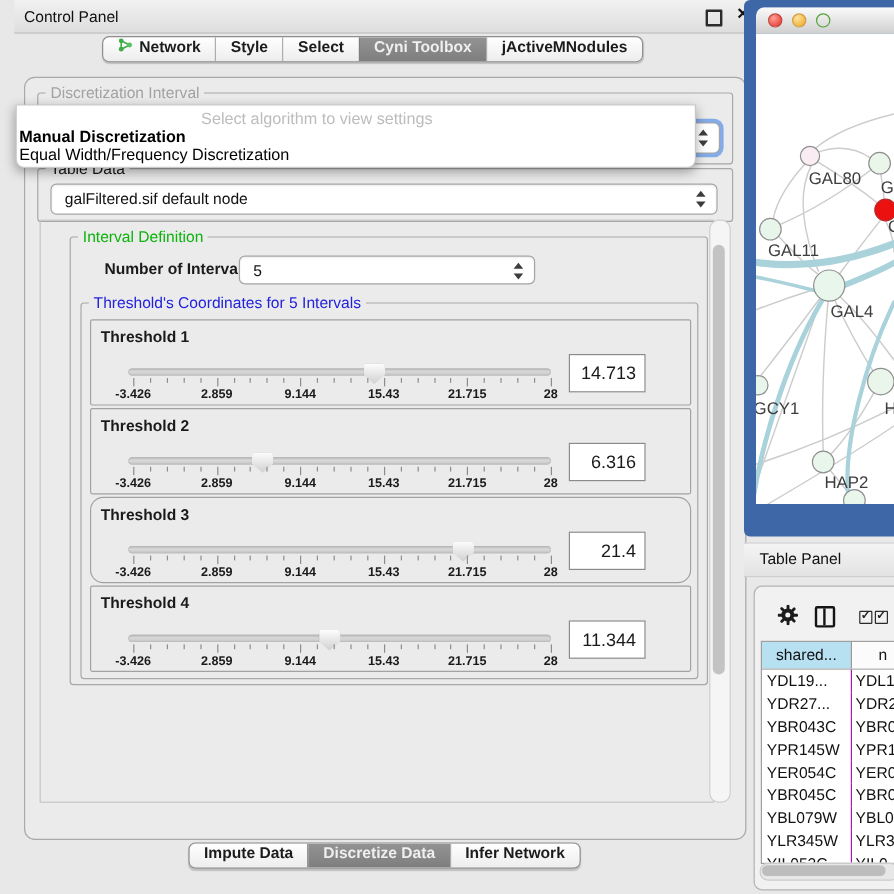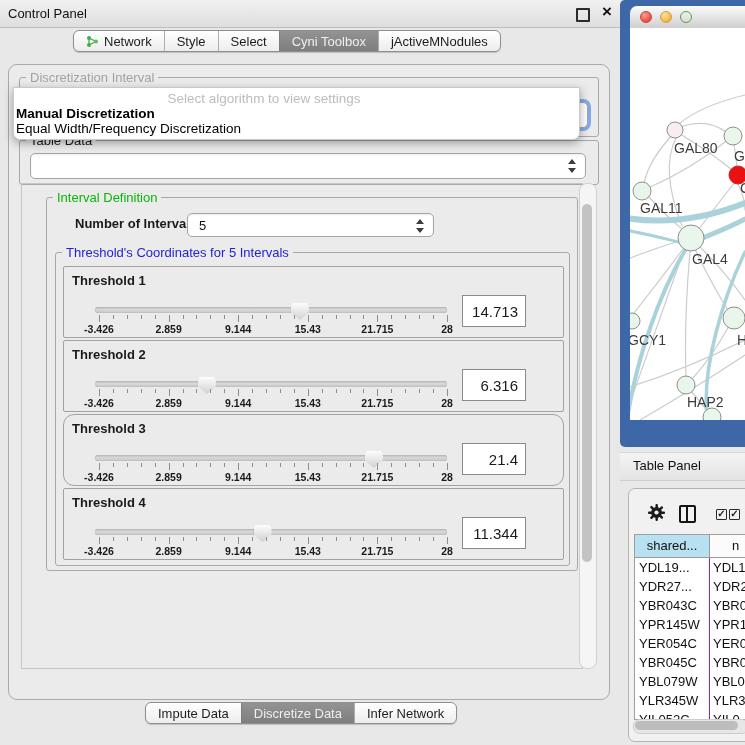--- a/index.html
+++ b/index.html
@@ -1,29 +1,29 @@
 <!DOCTYPE html>
 <html><head>
 <meta charset="utf-8">
 <style>
   html,body{margin:0;padding:0;width:745px;height:745px;overflow:hidden;
     background:#e8e8e8;font-family:"Liberation Sans",sans-serif;font-size:13px;color:#1a1a1a;}
   .root{position:relative;width:745px;height:745px;}
 
   
-  .left-panel{position:absolute;left:0;top:0;width:618px;height:745px;}
+  .left-panel{position:absolute;left:12px;top:0;width:618px;height:745px;}
   .cp-titlebar{position:absolute;left:0;top:0;width:620px;height:27px;
     background:linear-gradient(#f1f1f1,#dedede);border-bottom:1px solid #bdbdbd;}
   .cp-title{position:absolute;left:8px;top:6px;font-size:13px;color:#111;}
   .float-ic{position:absolute;right:30px;top:8px;width:10px;height:10px;border:2px solid #2b2b2b;border-radius:1px;}
   .close-ic{position:absolute;right:8px;top:2px;font-size:17px;font-weight:bold;color:#111;}
 
   .seg{position:absolute;display:flex;height:20px;border:1px solid #8f8f8f;border-radius:6px;
     background:linear-gradient(#ffffff,#ededed);overflow:hidden;box-shadow:0 1px 1px rgba(0,0,0,.18);}
-  .seg-item{display:flex;align-items:center;padding:0 12px;font-size:13px;font-weight:normal;color:#1c1c1c;
+  .seg-item{display:flex;align-items:flex-start;padding:0 12px;font-size:13px;font-weight:bold;color:#1c1c1c;
     border-left:1px solid #adadad;white-space:nowrap;}
   .seg-item:first-child{border-left:none;}
   .seg-item.sel{background:linear-gradient(#939393,#7e7e7e);color:#efefef;border-left-color:#7e7e7e;}
   .top-seg{left:73px;top:30px;}
   .bottom-seg{left:145px;top:702px;}
   .net-ic{display:inline-block;width:13px;height:13px;margin-right:5px;}
 
   .container{position:absolute;left:8px;top:64px;width:600px;height:634px;background:#ebebeb;
     border:1px solid #a9a9a9;border-radius:9px;overflow:hidden;}
   .group{position:absolute;border:1px solid #a8a8a8;border-radius:3px;}
@@ -161,20 +161,21 @@
       <div class="group g-disc">
         <span class="legend gray">Discretization Interval</span>
         <div class="combo disc-combo">
             <span class="spin"></span>
           </div>
       </div>
 
       <div class="group g-table">
         <span class="legend">Table Data</span>
         <div class="combo table-combo">
+          <span class="combo-val">galFiltered.sif default node</span>
           <span class="spin"></span>
         </div>
       </div>
 
       <div class="viewport-border"></div>
 
       <div class="group g-interval">
         <span class="legend green">Interval Definition</span>
         <label class="noi-label">Number of Intervals</label>
         <div class="combo noi-combo">

